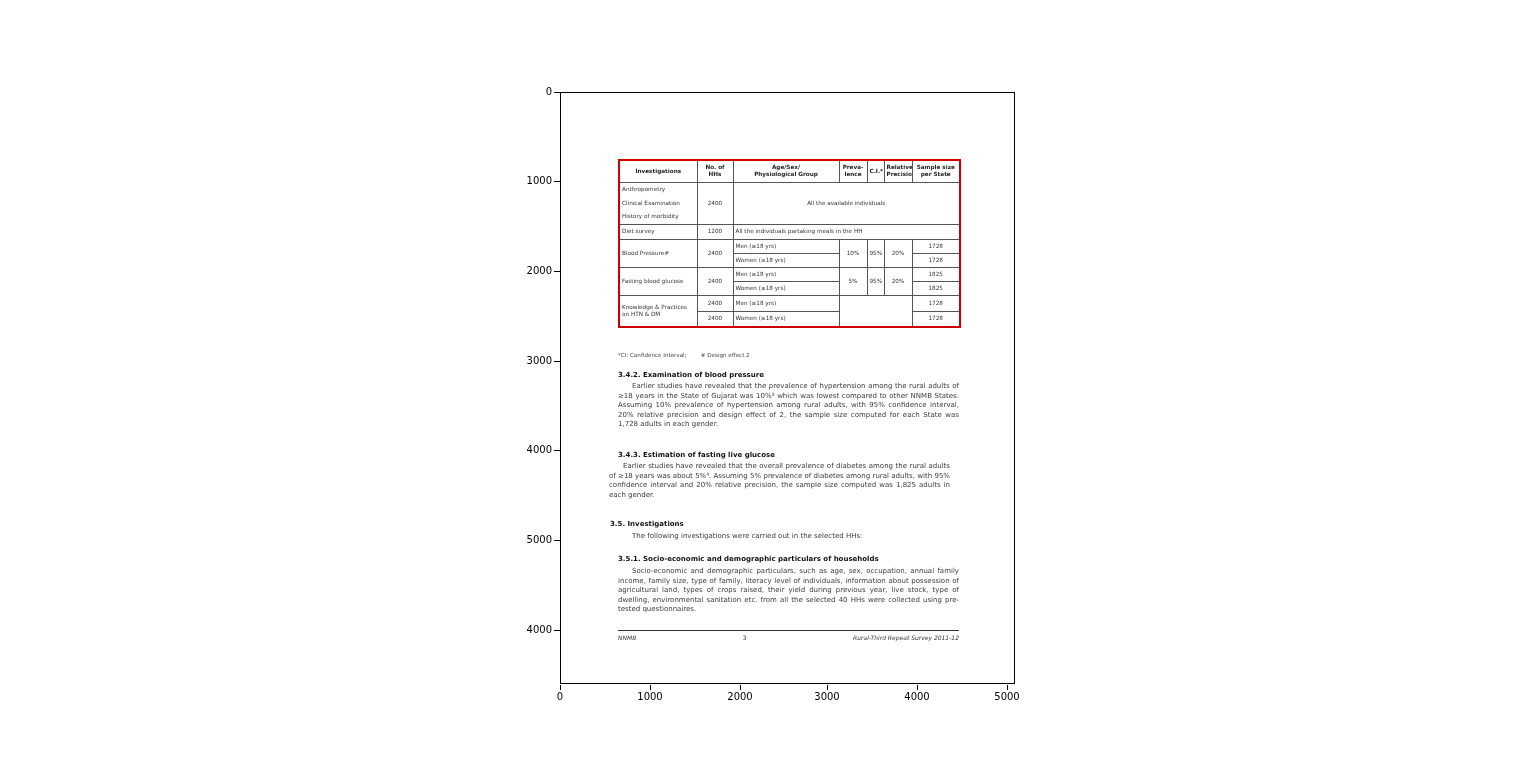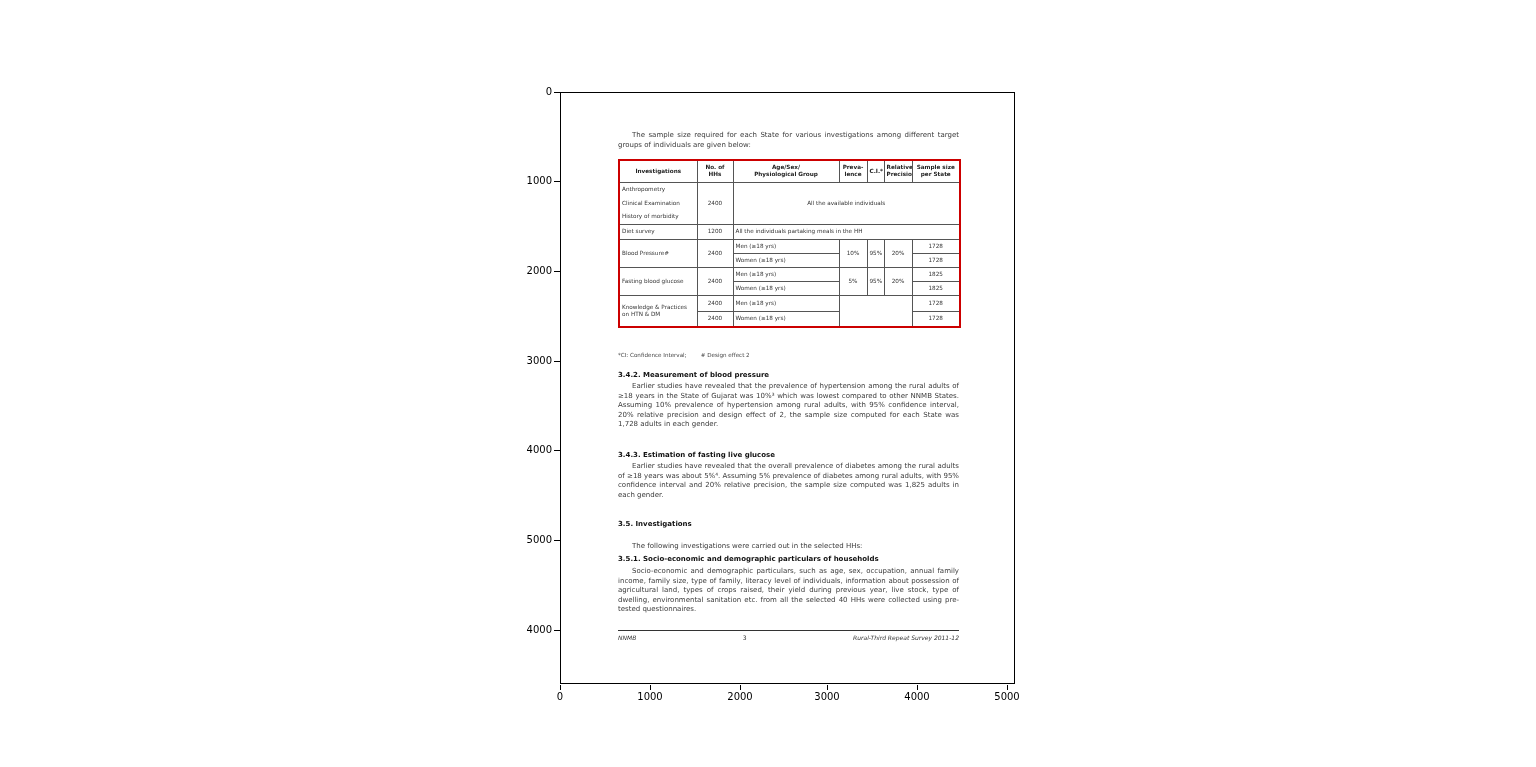--- a/index.html
+++ b/index.html
@@ -88,21 +88,20 @@
 
   <div class="tick-label-x" style="left:538px;top:691px">0</div>
   <div class="tick-label-x" style="left:628px;top:691px">1000</div>
   <div class="tick-label-x" style="left:718px;top:691px">2000</div>
   <div class="tick-label-x" style="left:805px;top:691px">3000</div>
   <div class="tick-label-x" style="left:895px;top:691px">4000</div>
   <div class="tick-label-x" style="left:985px;top:691px">5000</div>
 
   <div class="axes">
 
-    <div class="pc body-text" style="left:57px;top:38px">The sample size required for each State for various investigations among different target groups of individuals are given below:</div>
 
     <table class="sample-table pc" style="left:57px;top:66px">
       <colgroup>
         <col style="width:78px">
           <col style="width:36px">
           <col style="width:106px">
         <col style="width:28px">
           <col style="width:17px">
           <col style="width:28px">
           <col style="width:48px">
@@ -176,28 +175,28 @@
       <tr class="rh16">
         <td class="center">2400</td>
         <td>Women (≥18 yrs)</td>
         <td class="center">1728</td>
       </tr>
     </tbody>
       </table>
 
     <div class="pc footnote" style="left:57px;top:259px">*CI: Confidence Interval;        # Design effect 2</div>
 
-    <div class="pc heading" style="left:57px;top:278px">3.4.2. Measurement of blood pressure</div>
+    <div class="pc heading" style="left:57px;top:278px">3.4.2. Examination of blood pressure</div>
     <div class="pc body-text" style="left:57px;top:289px">Earlier studies have revealed that the prevalence of hypertension among the rural adults of ≥18 years in the State of Gujarat was 10%³ which was lowest compared to other NNMB States. Assuming 10% prevalence of hypertension among rural adults, with 95% confidence interval, 20% relative precision and design effect of 2, the sample size computed for each State was 1,728 adults in each gender.</div>
 
     <div class="pc heading" style="left:57px;top:358px">3.4.3. Estimation of fasting live glucose</div>
-    <div class="pc body-text" style="left:57px;top:369px">Earlier studies have revealed that the overall prevalence of diabetes among the rural adults of ≥18 years was about 5%⁴. Assuming 5% prevalence of diabetes among rural adults, with 95% confidence interval and 20% relative precision, the sample size computed was 1,825 adults in each gender.</div>
-
-    <div class="pc heading" style="left:57px;top:427px">3.5. Investigations</div>
-    <div class="pc body-text" style="left:57px;top:449px">The following investigations were carried out in the selected HHs:</div>
+    <div class="pc body-text" style="left:48px;top:369px">Earlier studies have revealed that the overall prevalence of diabetes among the rural adults of ≥18 years was about 5%⁴. Assuming 5% prevalence of diabetes among rural adults, with 95% confidence interval and 20% relative precision, the sample size computed was 1,825 adults in each gender.</div>
+
+    <div class="pc heading" style="left:49px;top:427px">3.5. Investigations</div>
+    <div class="pc body-text" style="left:57px;top:439px">The following investigations were carried out in the selected HHs:</div>
 
     <div class="pc heading" style="left:57px;top:462px">3.5.1. Socio-economic and demographic particulars of households</div>
     <div class="pc body-text" style="left:57px;top:474px">Socio-economic and demographic particulars, such as age, sex, occupation, annual family income, family size, type of family, literacy level of individuals, information about possession of agricultural land, types of crops raised, their yield during previous year, live stock, type of dwelling, environmental sanitation etc. from all the selected 40 HHs were collected using pre-tested questionnaires.</div>
 
     <div class="footer-rule"></div>
     <div class="page-footer">
       <span class="it">NNMB</span>
       <span>3</span>
       <span class="it">Rural-Third Repeat Survey 2011-12</span>
     </div>

